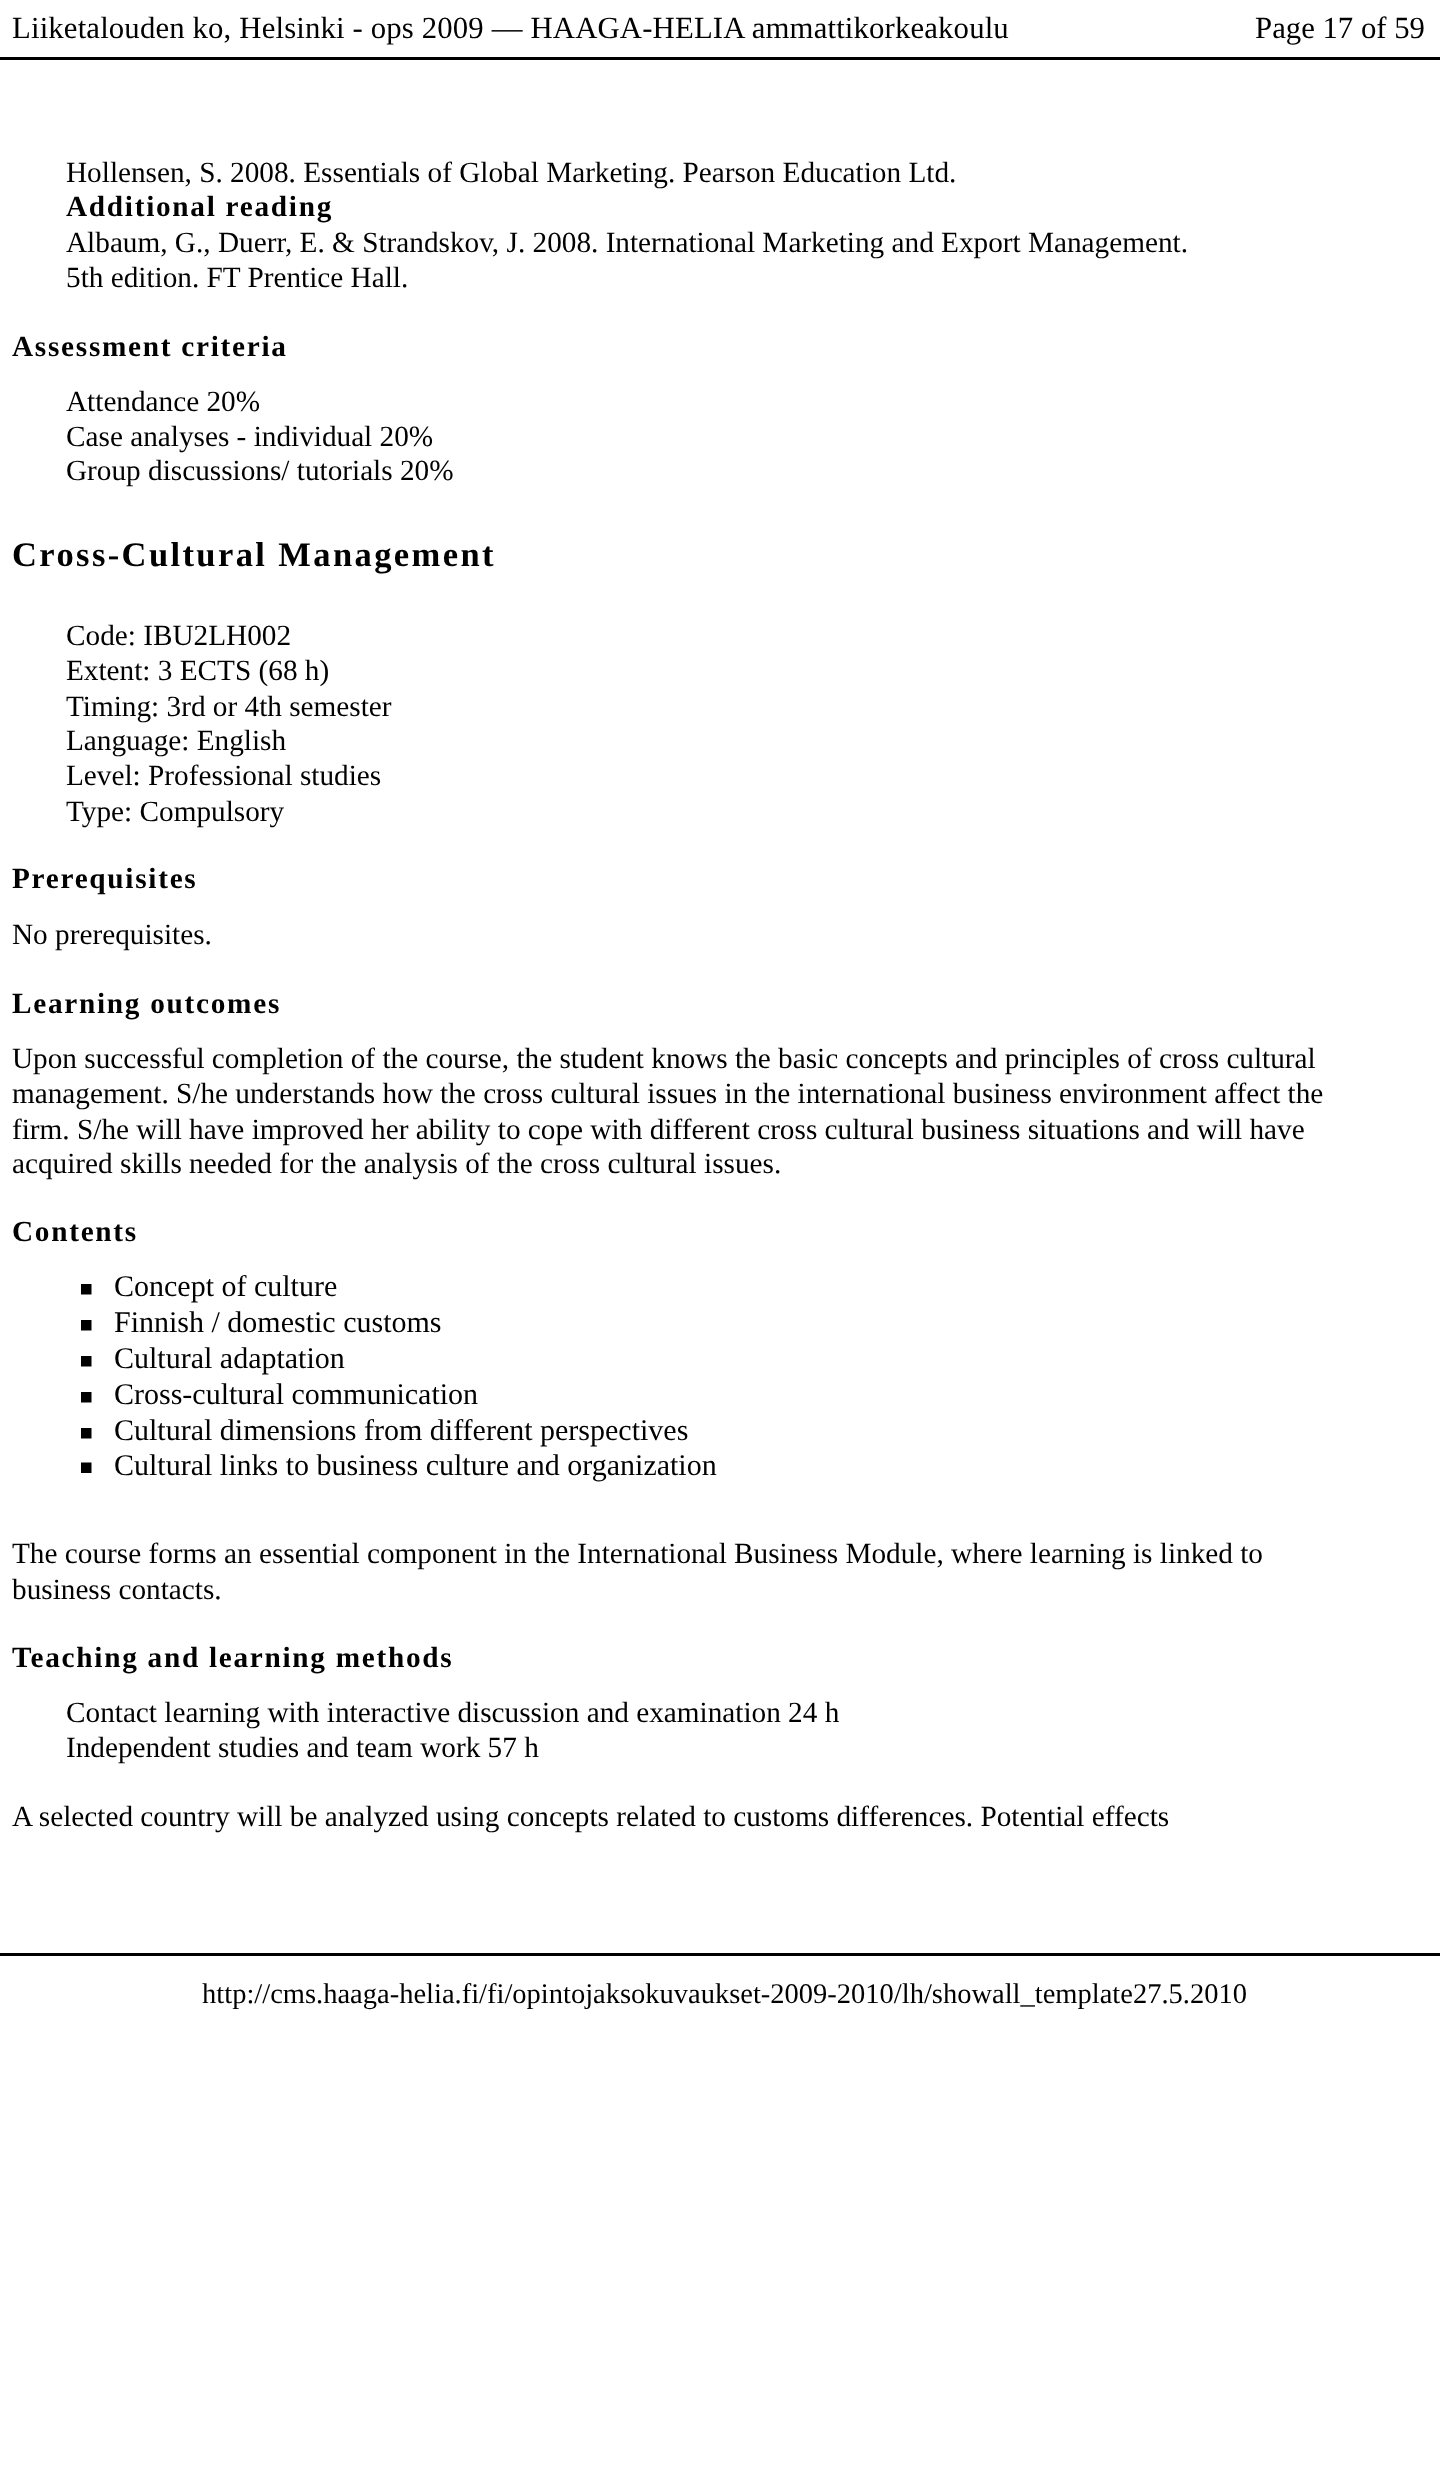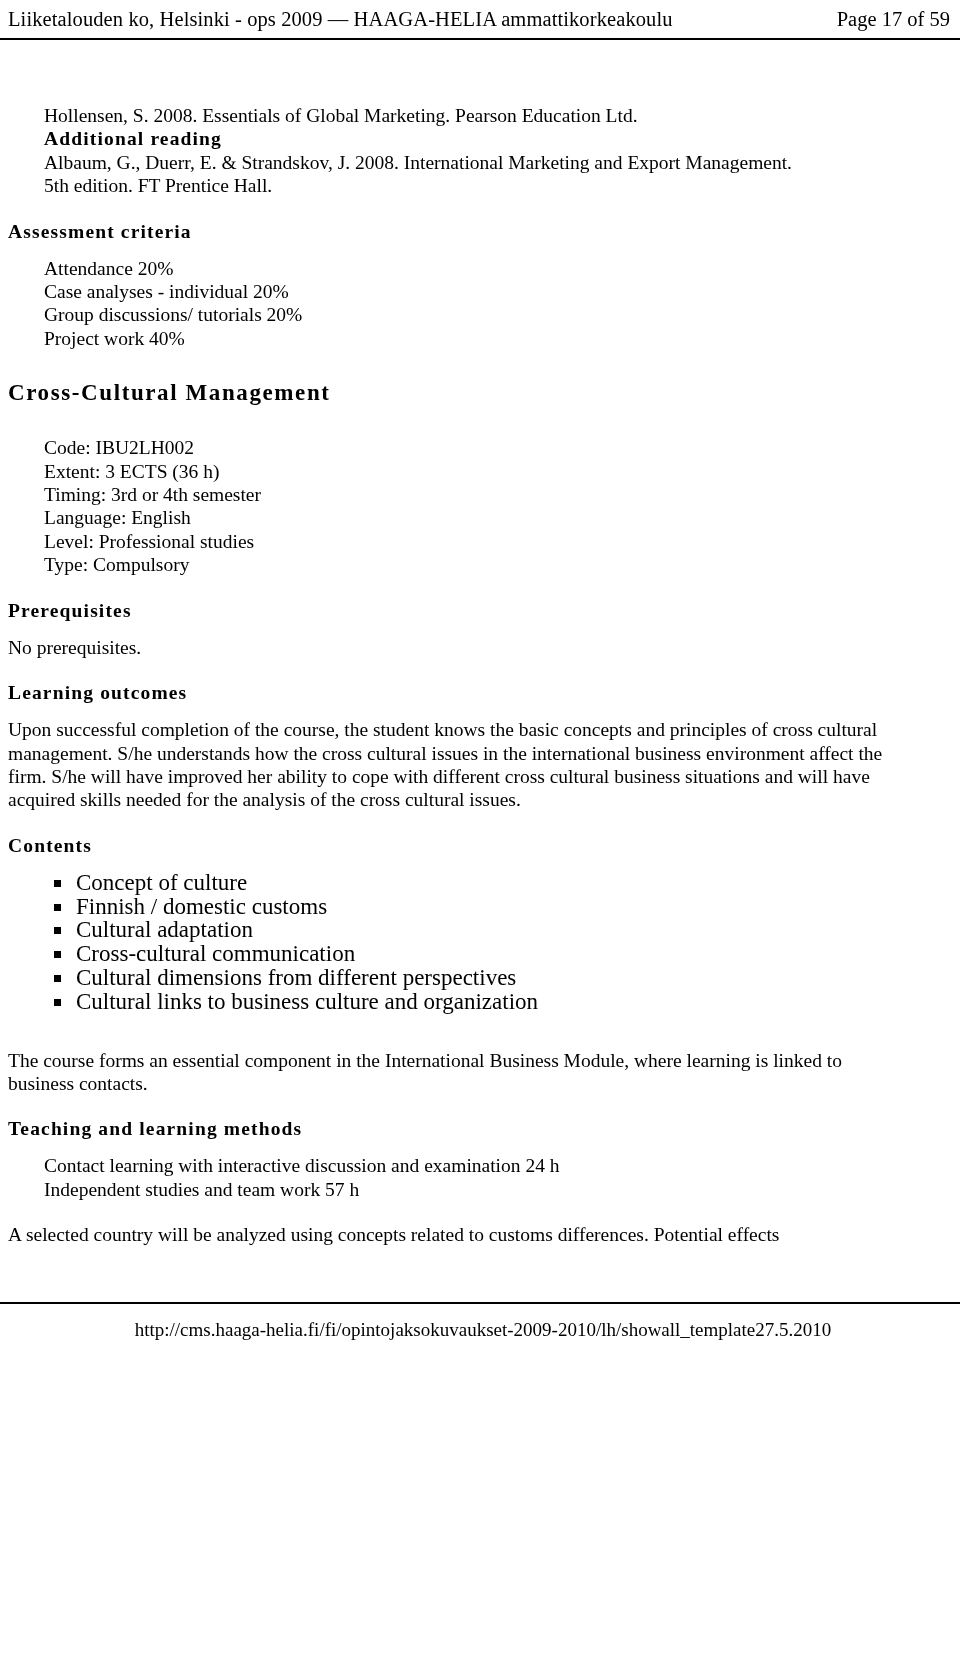--- a/index.html
+++ b/index.html
@@ -97,21 +97,21 @@
 
   
   ul.bullets {
     margin: 0;
     padding: 0 0 0 46px;
     list-style: none;
   }
   ul.bullets li {
     position: relative;
     padding-left: 22px;
-    font-size: 23px;
+    font-size: 20px;
     line-height: 23.8px;
   }
   ul.bullets li .marker {
     position: absolute;
     left: 0;
     top: 9px;
     width: 7px;
     height: 7px;
     background: #000000;
   }
@@ -165,32 +165,31 @@
     </div>
 
     <div class="spacer-md"></div>
 
     <h2 class="section-heading">Assessment criteria</h2>
     <div class="spacer-sm"></div>
     <div class="block stack">
       <span class="line">Attendance 20%</span>
       <span class="line">Case analyses - individual 20%</span>
       <span class="line">Group discussions/ tutorials 20%</span>
-      <span class="line">Project work 40%</span>
     </div>
 
     <div class="spacer-md"></div>
 
     <h1 class="course-title">Cross-Cultural Management</h1>
 
     <div class="spacer-md"></div>
 
     <div class="block stack">
       <span class="line">Code: IBU2LH002</span>
-      <span class="line">Extent: 3 ECTS (36 h)</span>
+      <span class="line">Extent: 3 ECTS (68 h)</span>
       <span class="line">Timing: 3rd or 4th semester</span>
       <span class="line">Language: English</span>
       <span class="line">Level: Professional studies</span>
       <span class="line">Type: Compulsory</span>
     </div>
 
     <div class="spacer-md"></div>
 
     <h2 class="section-heading">Prerequisites</h2>
     <div class="spacer-sm"></div>

